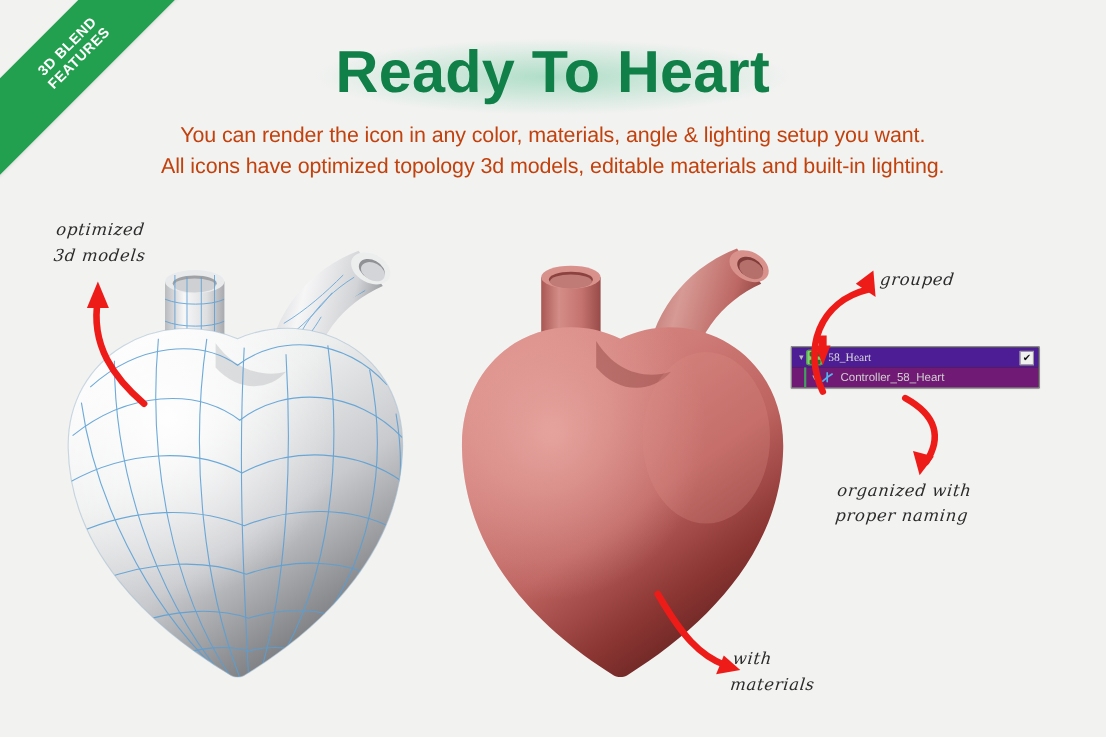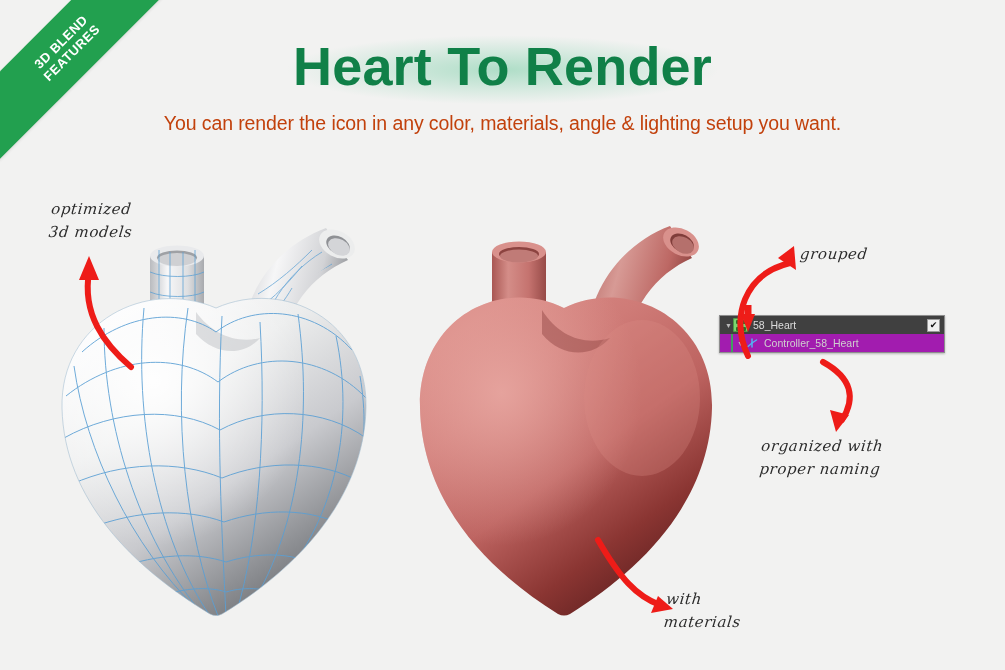--- a/index.html
+++ b/index.html
@@ -76,22 +76,22 @@
     position:absolute;left:719px;top:315px;width:224px;
     border:1px solid #8d8d8d;
     background:#232323;
     box-shadow:0 1px 2px rgba(0,0,0,.25);
     z-index:20;
     font-size:10px;
     color:#d6d6d6;
     user-select:none;
   }
   .ol-row{display:flex;align-items:center;height:18px;padding:0 4px;position:relative;}
-  .ol-row.head{background:#404040;}
-  .ol-row.sub{background:#a21caf;}
+  .ol-row.head{background:#4c1d95;font-family:Liberation Serif, serif;}
+  .ol-row.sub{background:#701a75;}
   .ol-row .tri{
     width:9px;text-align:center;color:#b9b9b9;font-size:7px;flex:0 0 auto;
   }
   .ol-label{margin-left:5px;white-space:nowrap;font-size:10.5px;color:#dcdcdc;}
   .ol-label.dim{color:#cfcfcf;}
   .indent-1{padding-left:16px;}
   .indent-2{padding-left:28px;}
   .vline{
     position:absolute;left:11px;top:0;bottom:0;width:2px;background:#3fa05f;
   }
@@ -143,22 +143,23 @@
 
   <div class="ribbon-wrap">
     <div class="ribbon-band"></div>
     <div class="ribbon-text">
       <span>3D BLEND</span>
       <span>FEATURES</span>
     </div>
   </div>
 
   <div class="title-glow"></div>
-  <div class="title">Heart To Render</div>
+  <div class="title">Ready To Heart</div>
   <div class="sub1">You can render the icon in any color, materials, angle &amp; lighting setup you want.</div>
+  <div class="sub2">All icons have optimized topology 3d models, editable materials and built-in lighting.</div>
 
   <div class="heart-stage" id="heart-wire">
     <svg viewBox="0 0 340 412" xmlns="http://www.w3.org/2000/svg">
       <defs>
         <linearGradient id="gBody" x1="0.12" y1="0.08" x2="0.72" y2="1">
           <stop offset="0%" stop-color="#fbfbfc"></stop>
           <stop offset="30%" stop-color="#eceded"></stop>
           <stop offset="60%" stop-color="#c9cace"></stop>
           <stop offset="85%" stop-color="#8c8e92"></stop>
           <stop offset="100%" stop-color="#6a6c70"></stop>

